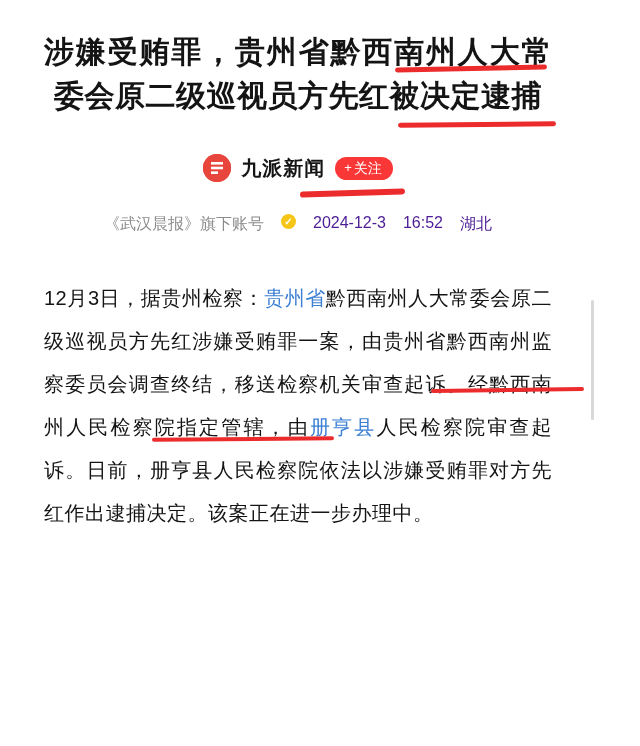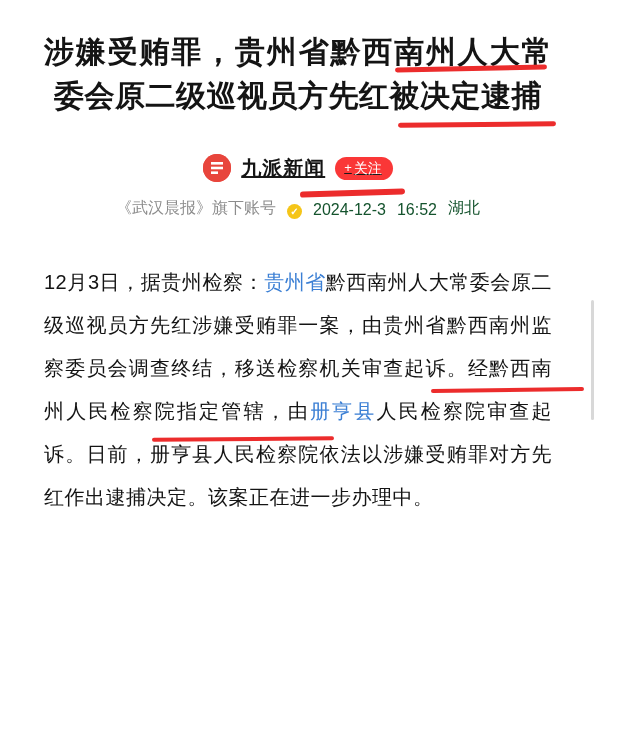--- a/index.html
+++ b/index.html
@@ -41,21 +41,20 @@
 
   
   .source-row {
     margin-top: 36px;
     display: flex;
     align-items: center;
     justify-content: center;
     gap: 10px;
     position: relative;
     z-index: 2;
-    text-decoration: underline;
   }
   .logo {
     width: 28px;
     height: 28px;
     border-radius: 50%;
     background: #e8453c;
     position: relative;
     flex: 0 0 auto;
   }
   .logo svg { display:block; }
@@ -76,44 +75,44 @@
     align-items: center;
     gap: 2px;
     border: none;
     cursor: pointer;
     font-family: "Liberation Sans", sans-serif;
   }
   .follow-plus { font-size: 13px; }
 
   
   .meta-row {
-    margin-top: 16px;
+    margin-top: 32px;
     display: flex;
-    align-items: flex-end;
+    align-items: flex-start;
     justify-content: center;
-    gap: 11px;
+    gap: 17px;
     color: #9a9a9a;
     font-size: 16px;
   }
   .meta-origin { color: #8c8c8c; }
   .verified {
     width: 15px;
     height: 15px;
     border-radius: 50%;
     background: #f5c518;
     display: inline-flex;
     align-items: center;
     justify-content: center;
     color: #fff;
     font-size: 10px;
     font-weight: bold;
     line-height: 1;
     flex: 0 0 auto;
   }
-  .meta-date, .meta-time, .meta-loc { color: #14532d; }
+  .meta-date, .meta-time, .meta-loc { color: #4c1d95; }
 
   
   .body-text {
     margin-top: 42px;
     font-size: 20px;
     line-height: 43px;
     letter-spacing: 0.5px;
     color: #141414;
     text-align: justify;
     position: relative;

